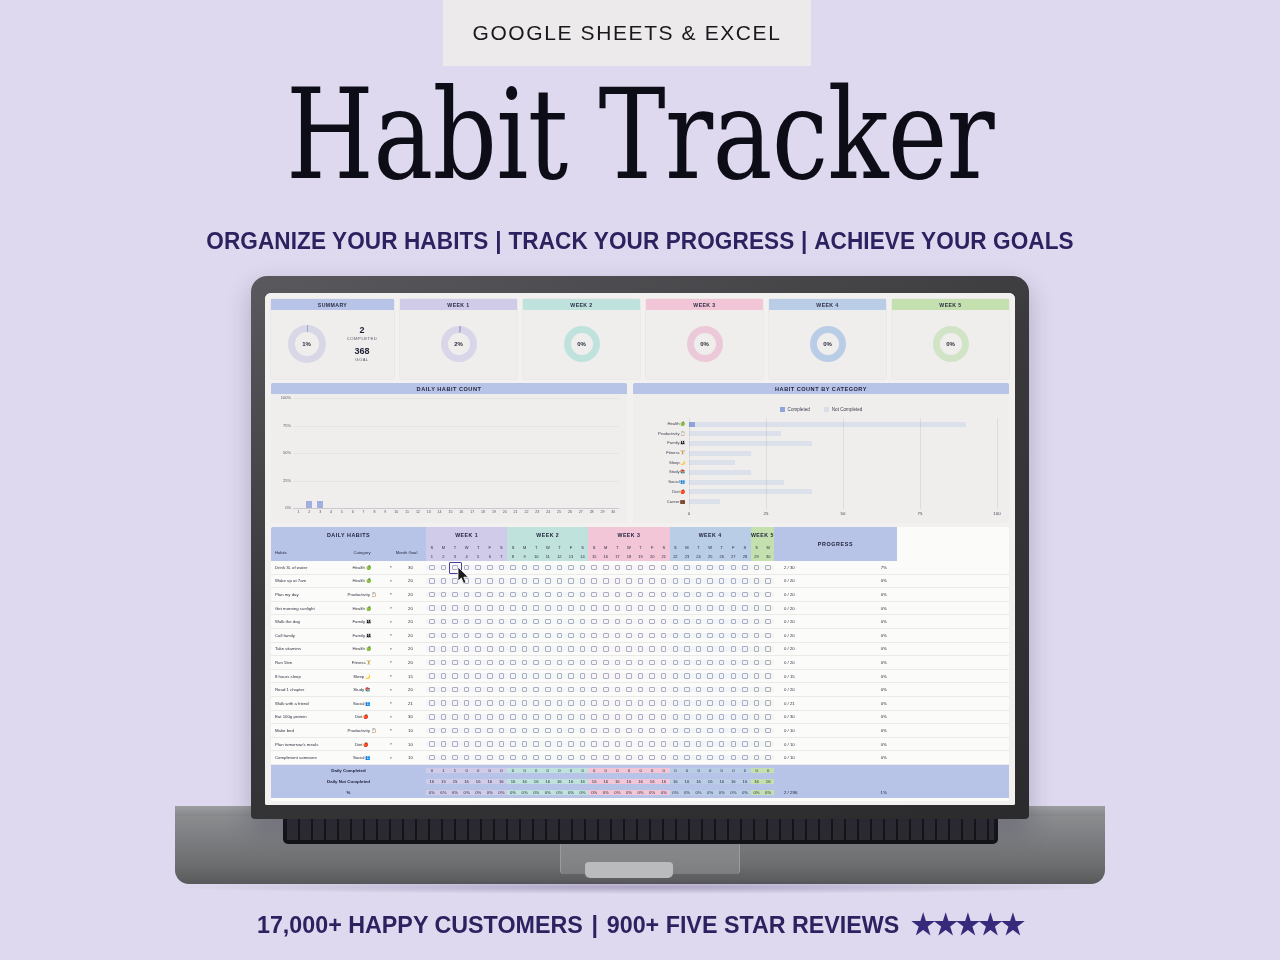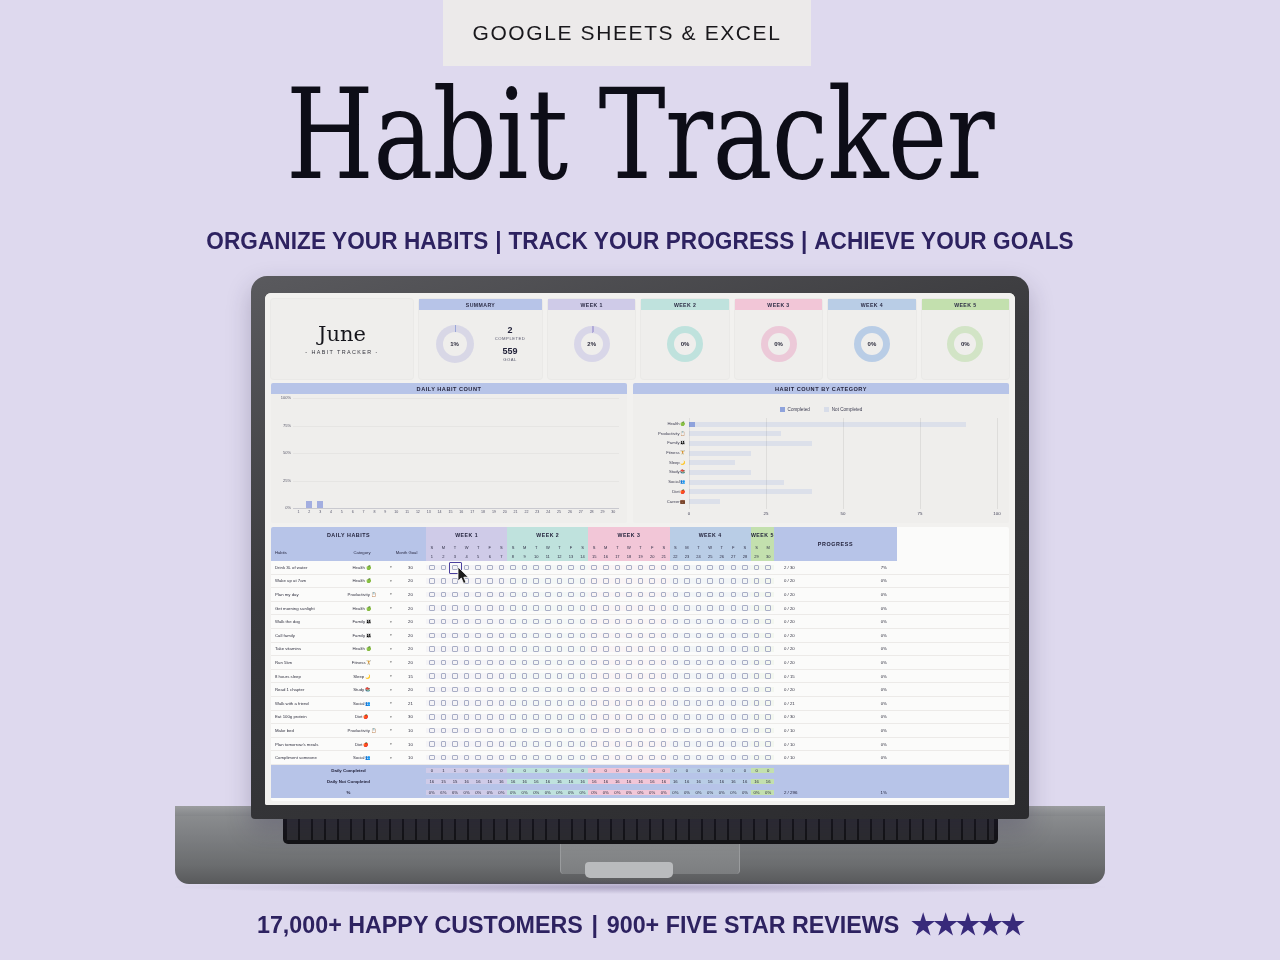--- a/index.html
+++ b/index.html
@@ -226,36 +226,32 @@
   <div class="trackpad"></div>
   <div class="notch"></div>
   <div class="laptop-shadow"></div>
 
   <div class="lid">
     <div class="screen">
       <div class="sheet">
 
         <div class="row-top">
 
-          <div class="card month-card">
-            <div class="month-name">June</div>
-            <div class="month-sub">- HABIT TRACKER -</div>
-          </div>
 
           <div class="card sum-card">
             <div class="card-title" style="background:#b7c4e8">SUMMARY</div>
             <div class="sum-body">
               <div class="donut" style="width:38px;height:38px;background:conic-gradient(#9aa6d8 0 1%, #d8d7e6 1% 100%);">
                 <div class="hole" style="inset:7px"></div>
                 <div class="pct">1%</div>
               </div>
               <div class="sum-nums">
                 <div class="big">2</div>
                 <div class="lbl">COMPLETED</div>
-                <div class="big" style="margin-top:4px">559</div>
+                <div class="big" style="margin-top:4px">368</div>
                 <div class="lbl">GOAL</div>
               </div>
             </div>
           </div>
 
           <div class="card wk-card">
             <div class="card-title" style="background:#cfcbe8">WEEK 1</div>
             <div class="wk-body">
               <div class="donut" style="width:36px;height:36px;background:conic-gradient(#b0a9d8 0 2%, #d8d6e8 2% 100%);">
                 <div class="hole" style="inset:7px"></div>

